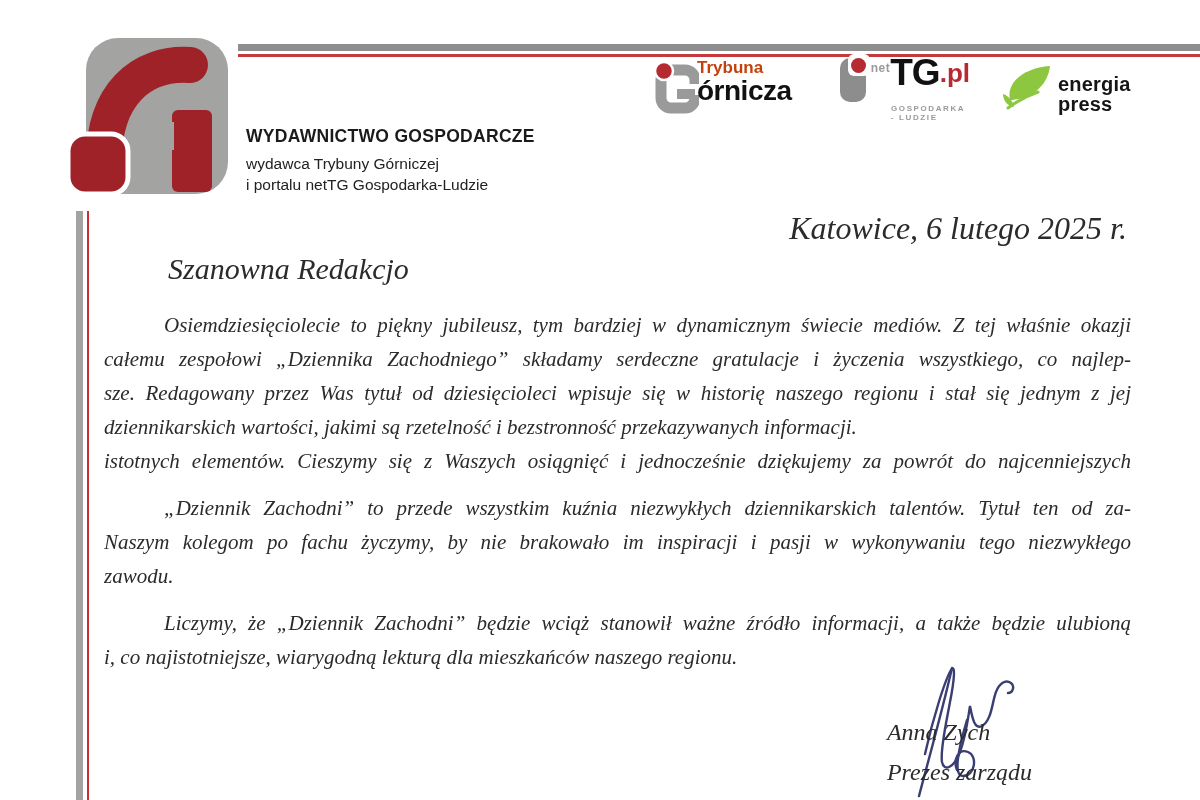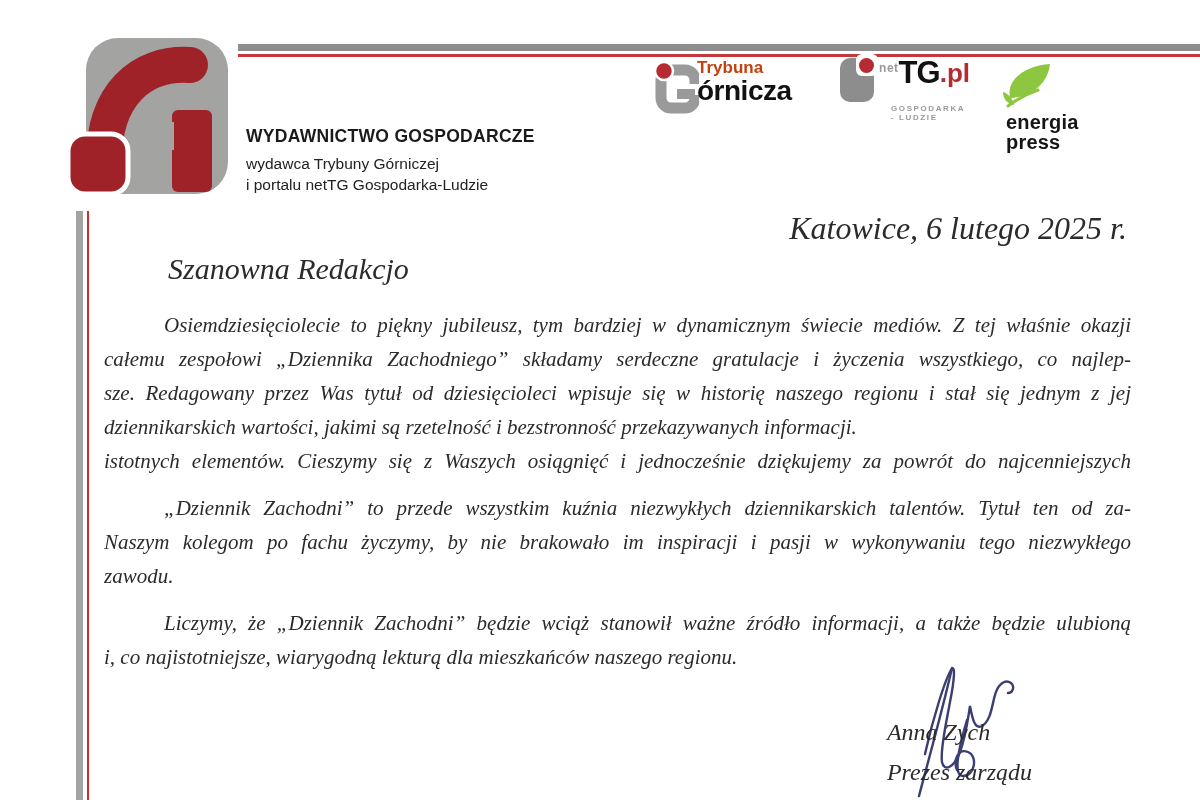--- a/index.html
+++ b/index.html
@@ -31,25 +31,25 @@
   .tg-text{position:absolute;left:44px;top:0;}
   .tg-top{font-size:17px;font-weight:bold;color:#c2410c;letter-spacing:0;}
   .tg-bottom{font-size:28px;font-weight:800;color:#111;letter-spacing:-.5px;margin-top:-3px;}
 
   .logo-nettg{position:absolute;left:840px;top:58px;width:130px;height:60px;}
   .nt-row{display:flex;align-items:flex-start;}
   .nt-sq{position:relative;width:44px;height:44px;background:var(--nettg-gray);border-radius:10px;margin-right:5px;}
   .nt-notch{position:absolute;right:-4px;top:-4px;width:22px;height:22px;background:#fff;border-radius:6px;}
   .nt-dot{position:absolute;right:0px;top:0px;width:15px;height:15px;background:var(--logo-red);border-radius:50%;}
   .nt-net{font-size:12px;font-weight:bold;color:#9a9a9a;margin-top:3px;letter-spacing:.5px;}
-  .nt-tg{font-size:31px;font-weight:900;color:#111;letter-spacing:-1px;line-height:30px;}
+  .nt-tg{font-size:37px;font-weight:900;color:#111;letter-spacing:-1px;line-height:30px;}
   .nt-pl{font-size:26px;font-weight:800;color:var(--logo-red);line-height:30px;}
   .nt-tagline{font-size:8px;font-weight:bold;color:#9a9a9a;letter-spacing:1.6px;margin-left:51px;margin-top:2px;}
 
-  .logo-energia{position:absolute;left:1000px;top:62px;width:130px;height:52px;display:flex;align-items:flex-start;flex-direction:column;}
+  .logo-energia{position:absolute;left:1000px;top:62px;width:130px;height:52px;display:flex;align-items:flex-end;}
   .en-text{margin-left:6px;font-weight:800;color:#151515;font-size:20px;line-height:20px;letter-spacing:.2px;}
 
   
   .serif{font-family:"Liberation Serif","DejaVu Serif",serif;font-style:italic;color:var(--text);}
   .dateline{position:absolute;right:73px;top:210px;font-size:32px;}
   .salutation{position:absolute;left:168px;top:252px;font-size:30px;}
   .letter-body{position:absolute;left:104px;top:308px;width:1027px;font-size:21px;line-height:34px;}
   .para{margin:0 0 13px 0;}
   .line{text-align:justify;text-align-last:justify;-moz-text-align-last:justify;height:34px;overflow:hidden;}
   .line.last{text-align-last:left;-moz-text-align-last:left;}

